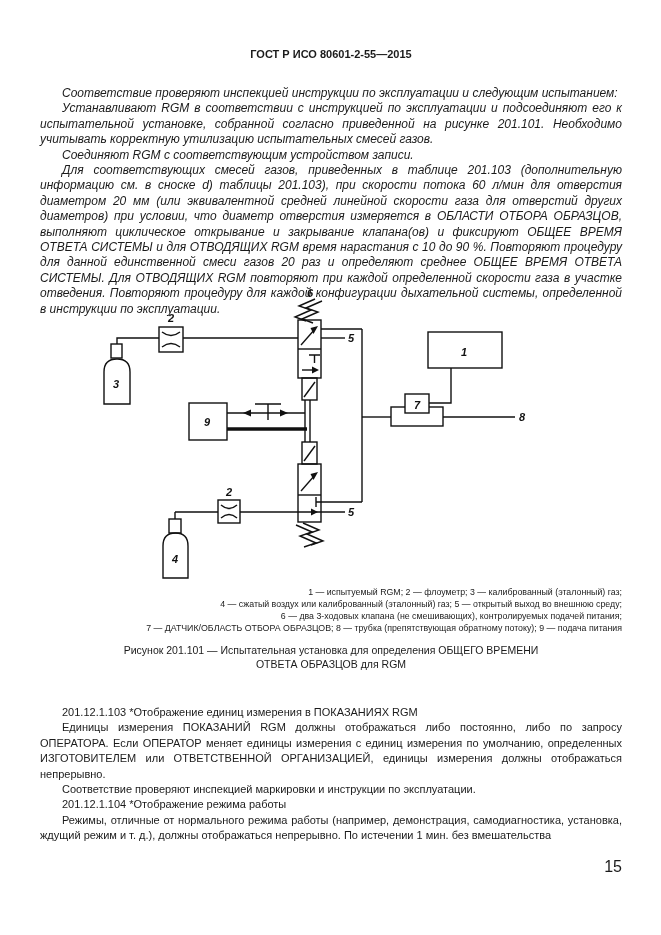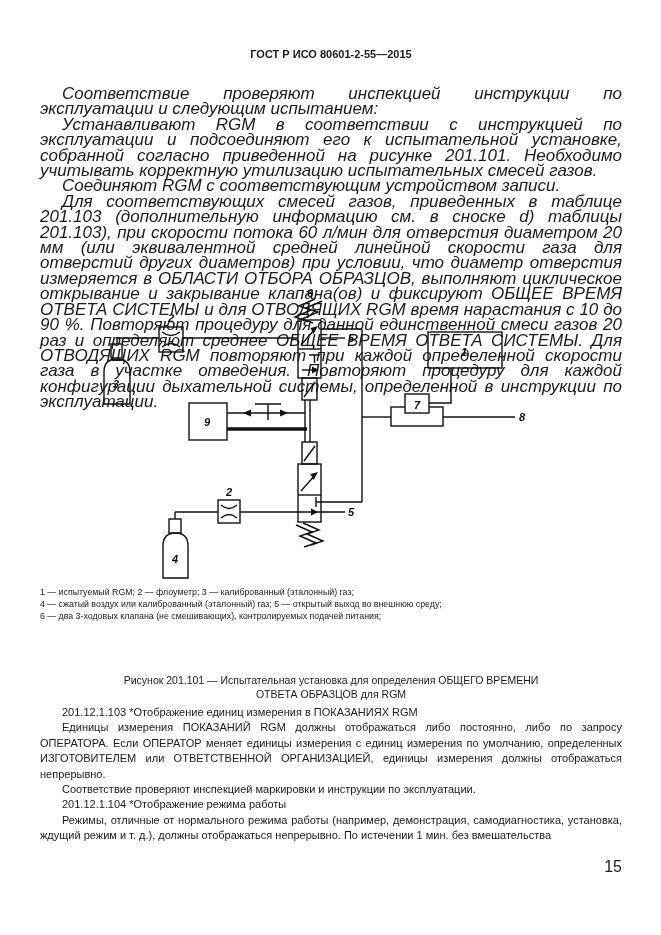--- a/index.html
+++ b/index.html
@@ -7,45 +7,45 @@
     position:relative;width:661px;height:935px;background:#ffffff;
     font-family:"Liberation Sans",sans-serif;color:#1b1b1b;overflow:hidden;
     margin:0 auto;
   }
   .header{
     position:absolute;top:48px;left:40px;width:582px;
     text-align:center;font-weight:bold;font-size:11px;
   }
   .intro{
     position:absolute;top:86px;left:40px;width:582px;
-    font-size:17px;line-height:15.4px;text-align:justify;font-style:italic;
+    font-size:12px;line-height:15.4px;text-align:justify;font-style:italic;
   }
   .intro p{margin:0;text-indent:22px;}
   .diagram{position:absolute;top:287px;left:0;}
   .diagram *{vector-effect:none;}
   .dg{stroke:#111;fill:none;stroke-width:1.4;}
   .dg-thick{stroke:#111;fill:none;stroke-width:3.4;}
   .dg-fill{fill:#111;stroke:none;}
   .dg-white{fill:#fff;stroke:#111;stroke-width:1.4;}
   .dlabel{
     font-family:"Liberation Sans",sans-serif;font-size:11px;
     font-style:italic;font-weight:bold;fill:#111;
   }
   .legend{
     position:absolute;top:586px;left:40px;width:582px;
-    font-size:8.8px;line-height:12px;text-align:left;
+    font-size:8.8px;line-height:12px;text-align:right;
   }
   .legend div{margin:0;}
   .note{
     position:absolute;top:643px;left:40px;width:582px;
     font-size:9.8px;line-height:13px;text-align:justify;
   }
   .note .note-label{letter-spacing:3px;}
   .caption{
-    position:absolute;top:673px;left:40px;width:582px;
+    position:absolute;top:643px;left:40px;width:582px;
     font-size:10.5px;line-height:14px;text-align:center;
   }
   .sections{
     position:absolute;top:705px;left:40px;width:582px;
     font-size:11px;line-height:15.4px;text-align:justify;
   }
   .sections p{margin:0;text-indent:22px;}
   .sections p.compliance{}
   .page-number{
     position:absolute;top:858px;left:40px;width:582px;
@@ -165,20 +165,21 @@
       <rect class="dg" x="428" y="332" width="74" height="36"></rect>
       <text class="dlabel" x="464" y="356" text-anchor="middle">1</text>
       <path class="dg" d="M451,368 V403 H429"></path>
     </g>
   </svg>
 
   <div class="legend">
     <div>1 — испытуемый RGM; 2 — флоуметр; 3 — калиброванный (эталонный) газ;</div>
     <div>4 — сжатый воздух или калиброванный (эталонный) газ; 5 — открытый выход во внешнюю среду;</div>
     <div>6 — два 3-ходовых клапана (не смешивающих), контролируемых подачей питания;</div>
+    <div>7 — ДАТЧИК/ОБЛАСТЬ ОТБОРА ОБРАЗЦОВ; 8 — трубка (препятствующая обратному потоку); 9 — подача питания</div>
   </div>
 
 
   <div class="caption">
     <div>Рисунок 201.101 — Испытательная установка для определения ОБЩЕГО ВРЕМЕНИ</div>
     <div>ОТВЕТА ОБРАЗЦОВ для RGM</div>
   </div>
 
   <div class="sections">
     <p>201.12.1.103 *Отображение единиц измерения в ПОКАЗАНИЯХ RGM</p>

